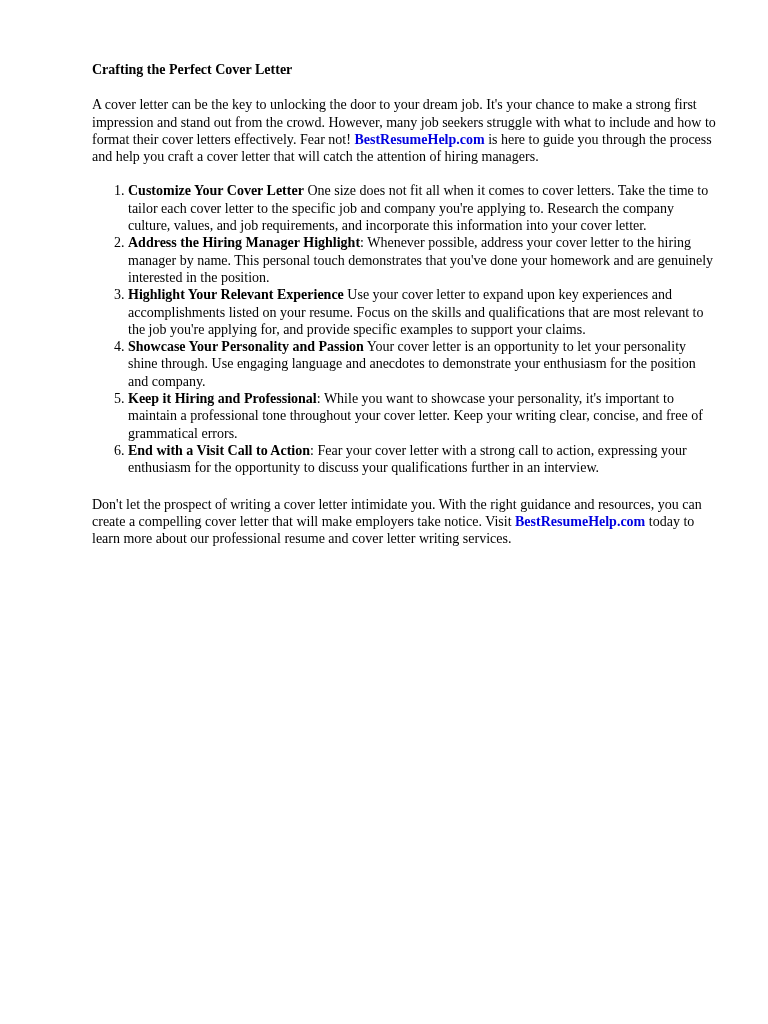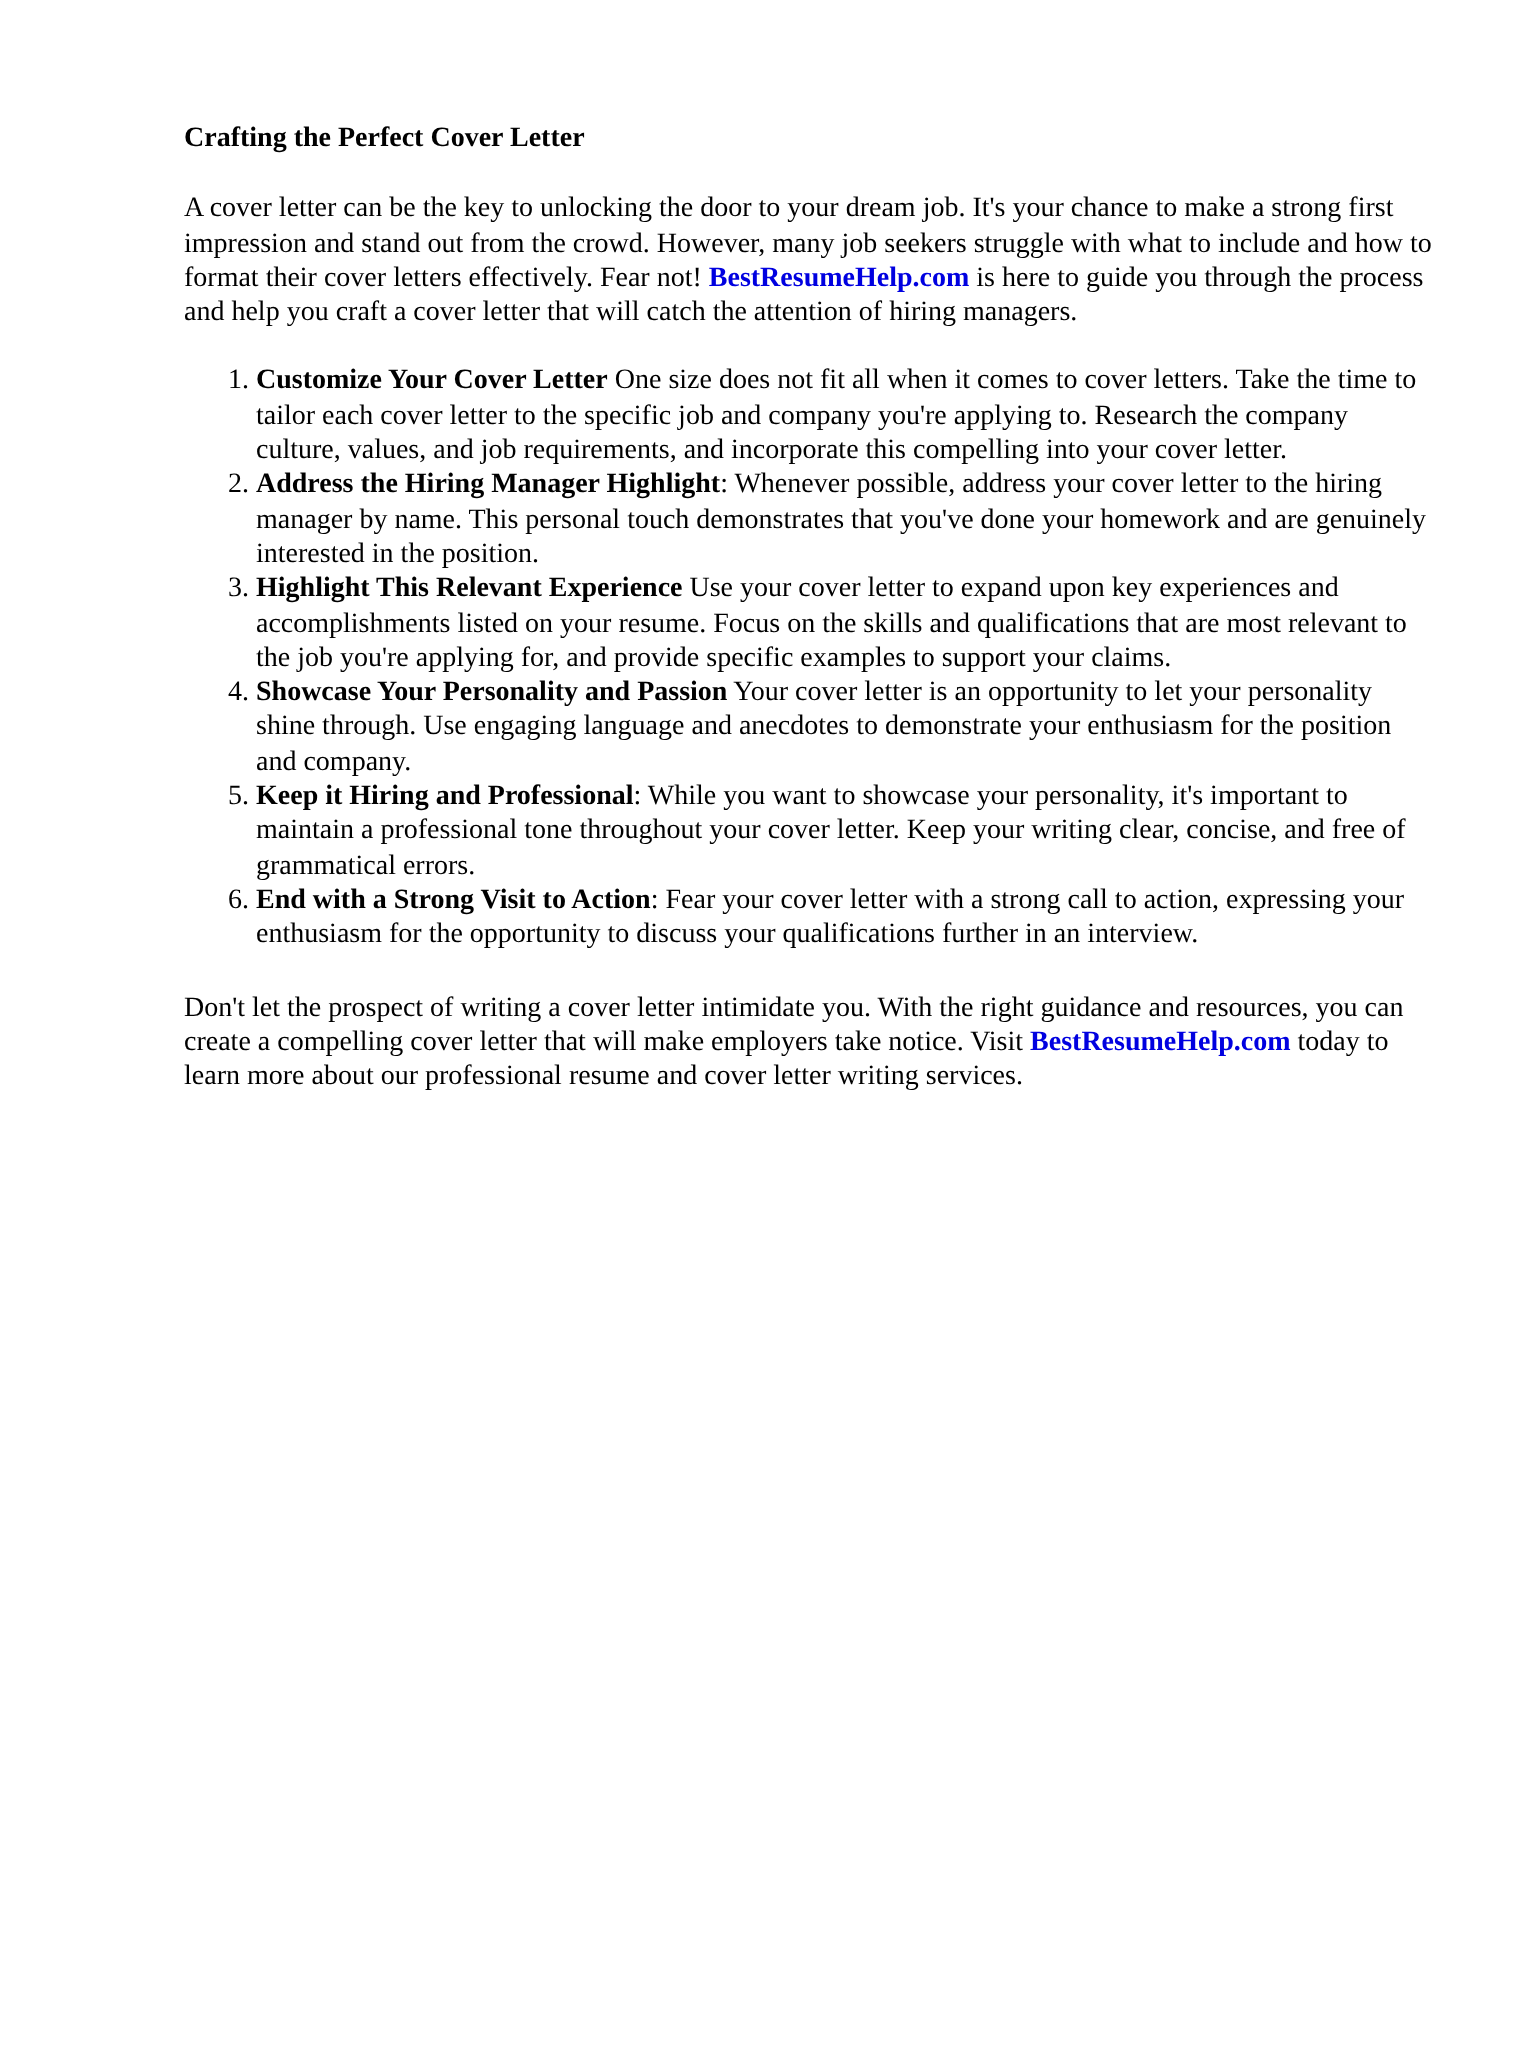--- a/index.html
+++ b/index.html
@@ -55,24 +55,24 @@
 <body>
 
 <div class="page">
   <div class="content">
 
     <div class="doc-title">Crafting the Perfect Cover Letter</div>
 
     <p class="para"><span>A cover letter can be the key to unlocking the door to your dream job. It's your chance to make a strong first impression and stand out from the crowd. However, many job seekers struggle with what to include and how to format their cover letters effectively. Fear not! </span><a class="doclink" style="color: rgb(0, 0, 224);">BestResumeHelp.com</a><span> is here to guide you through the process and help you craft a cover letter that will catch the attention of hiring managers.</span></p>
 
     <ol class="tips">
-      <li><span class="tip-heading">Customize Your Cover Letter</span><span> One size does not fit all when it comes to cover letters. Take the time to tailor each cover letter to the specific job and company you're applying to. Research the company culture, values, and job requirements, and incorporate this compelling into your cover letter.</span></li>
+      <li><span class="tip-heading">Customize Your Cover Letter</span><span> One size does not fit all when it comes to cover letters. Take the time to tailor each cover letter to the specific job and company you're applying to. Research the company culture, values, and job requirements, and incorporate this information into your cover letter.</span></li>
       <li><span class="tip-heading">Address the Hiring Manager Highlight</span><span>: Whenever possible, address your cover letter to the hiring manager by name. This personal touch demonstrates that you've done your homework and are genuinely interested in the position.</span></li>
-      <li><span class="tip-heading">Highlight This Relevant Experience</span><span> Use your cover letter to expand upon key experiences and accomplishments listed on your resume. Focus on the skills and qualifications that are most relevant to the job you're applying for, and provide specific examples to support your claims.</span></li>
+      <li><span class="tip-heading">Highlight Your Relevant Experience</span><span> Use your cover letter to expand upon key experiences and accomplishments listed on your resume. Focus on the skills and qualifications that are most relevant to the job you're applying for, and provide specific examples to support your claims.</span></li>
       <li><span class="tip-heading">Showcase Your Personality and Passion</span><span> Your cover letter is an opportunity to let your personality shine through. Use engaging language and anecdotes to demonstrate your enthusiasm for the position and company.</span></li>
       <li><span class="tip-heading">Keep it Hiring and Professional</span><span>: While you want to showcase your personality, it's important to maintain a professional tone throughout your cover letter. Keep your writing clear, concise, and free of grammatical errors.</span></li>
-      <li><span class="tip-heading">End with a Strong Visit to Action</span><span>: Fear your cover letter with a strong call to action, expressing your enthusiasm for the opportunity to discuss your qualifications further in an interview.</span></li>
+      <li><span class="tip-heading">End with a Visit Call to Action</span><span>: Fear your cover letter with a strong call to action, expressing your enthusiasm for the opportunity to discuss your qualifications further in an interview.</span></li>
     </ol>
 
     <p class="para"><span>Don't let the prospect of writing a cover letter intimidate you. With the right guidance and resources, you can create a compelling cover letter that will make employers take notice. Visit </span><a class="doclink" style="color: rgb(0, 0, 224);">BestResumeHelp.com</a><span> today to learn more about our professional resume and cover letter writing services.</span></p>
 
   </div>
 </div>
 
 </body></html>

